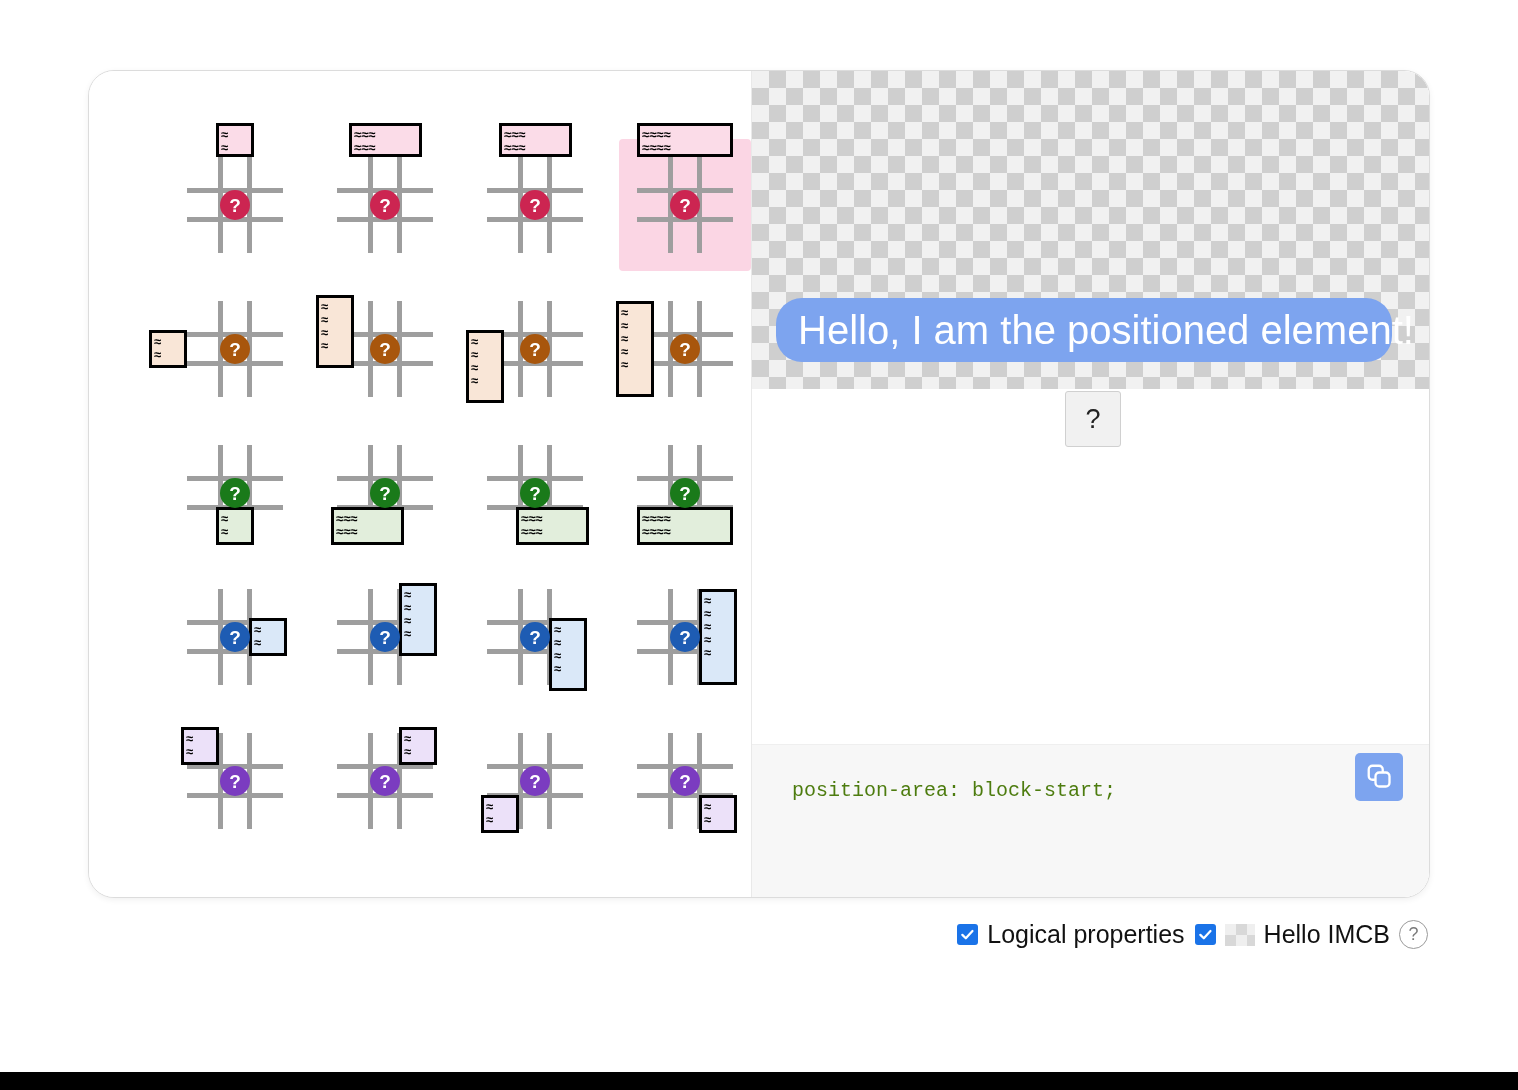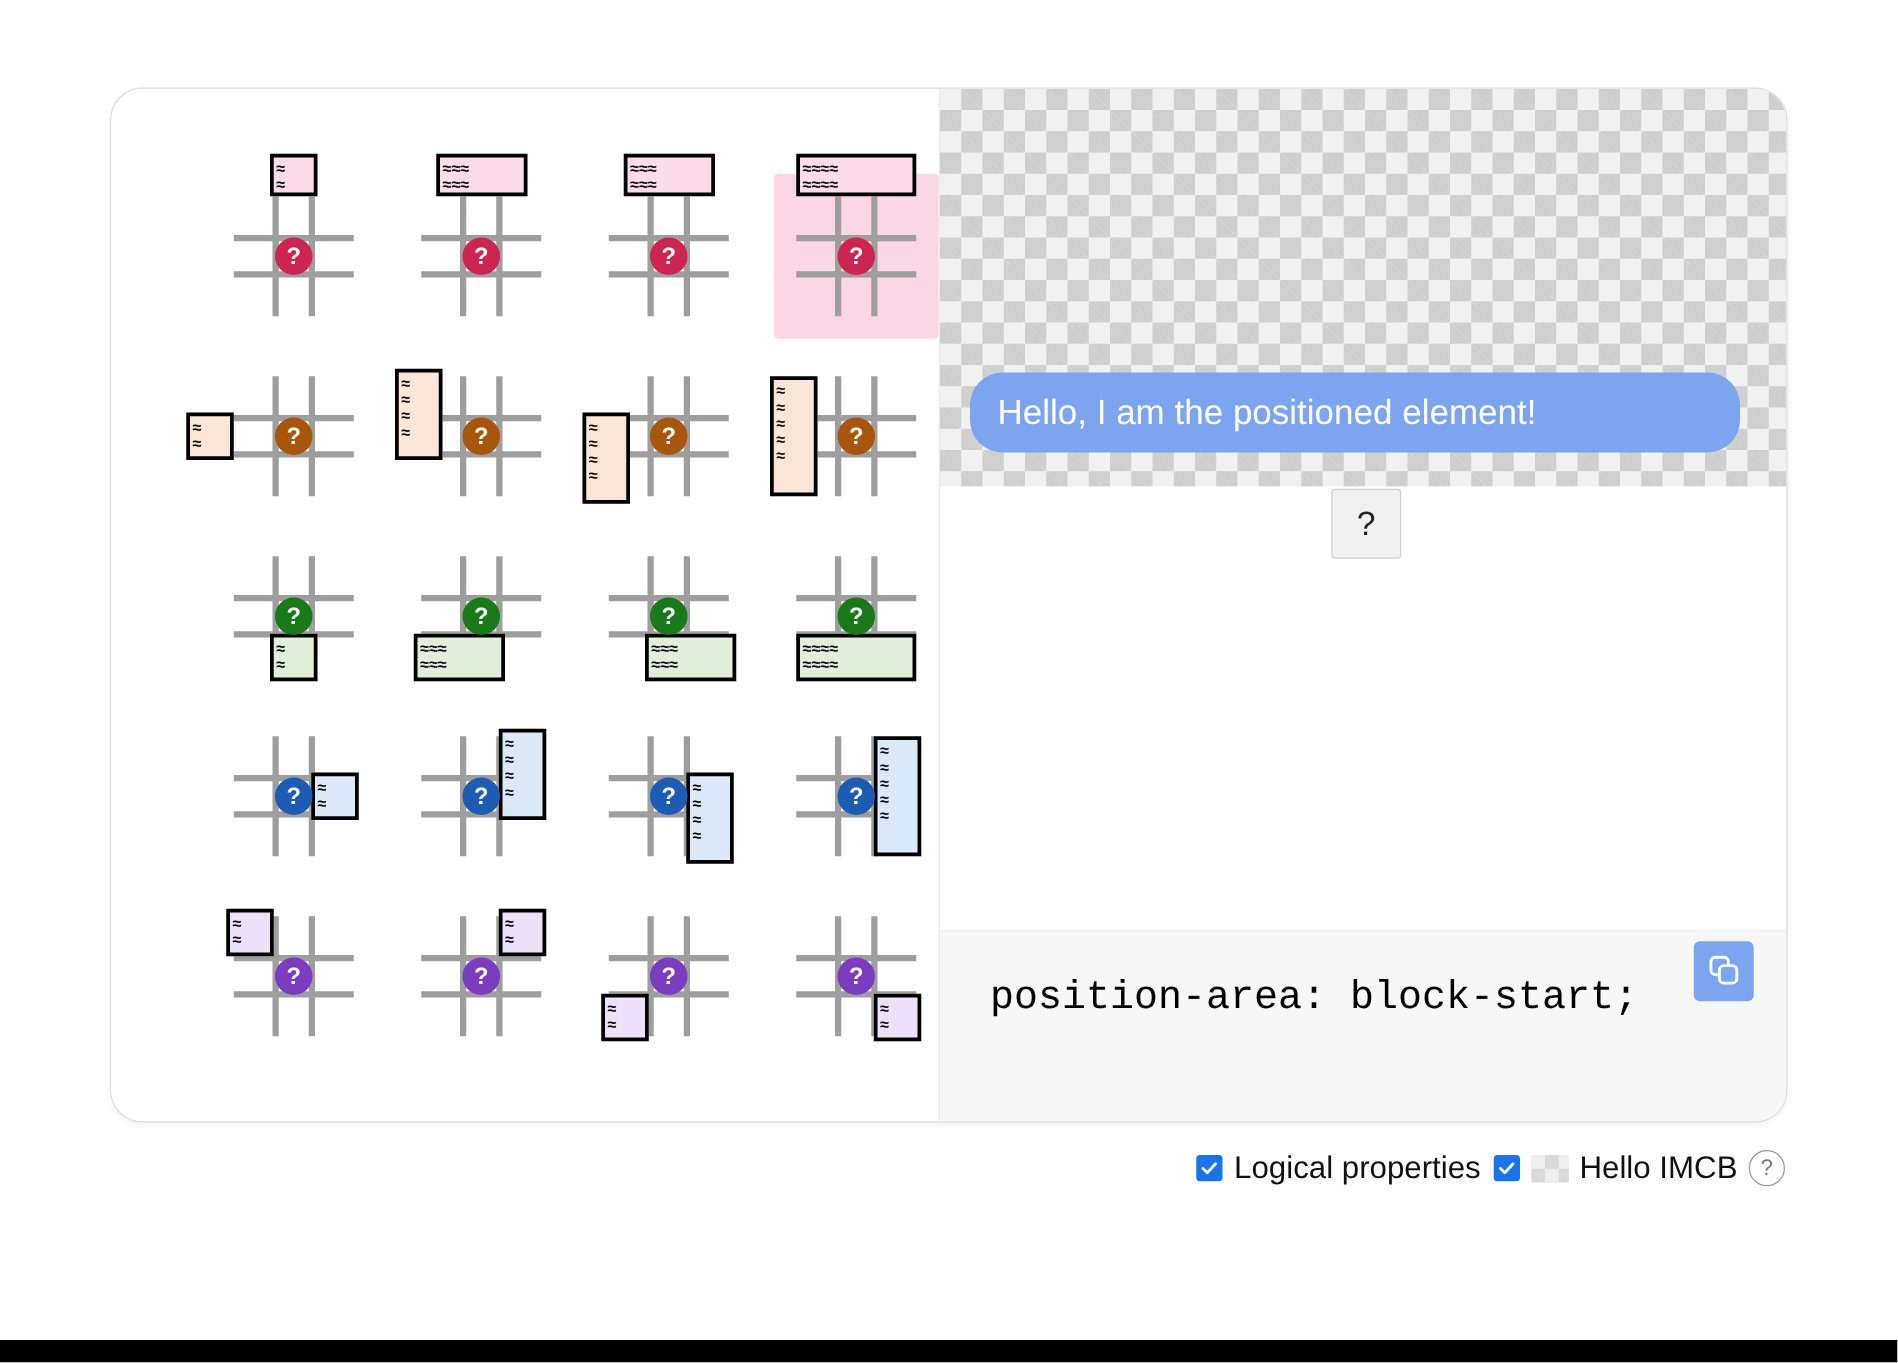--- a/index.html
+++ b/index.html
@@ -117,21 +117,21 @@
   }
   .bubble{
     position:absolute;
     left:24px;top:227px;
     width:616px;
     box-sizing:border-box;
     background:#7da4ef;
     color:#fff;
     border-radius:26px;
     padding:14px 22px;
-    font-size:28px;
+    font-size:40px;
     line-height:36px;
     white-space:nowrap;
     font-family:"Liberation Sans", sans-serif;
   }
   .anchor-btn{
     position:absolute;
     left:313px;top:320px;
     width:54px;height:54px;
     background:#f1f1f1;
     border:1px solid #d0d0d0;
@@ -148,22 +148,22 @@
     left:0;bottom:0;
     width:100%;
     height:152px;
     background:#f7f7f7;
     border-top:1px solid #efefef;
   }
   .code-text{
     position:absolute;
     left:40px;top:34px;
     font-family:"Liberation Mono", monospace;
-    font-size:32px;
-    color:#000000;
+    font-size:20px;
+    color:#4d7c0f;
     white-space:pre;
   }
   .copy-btn{
     position:absolute;
     right:26px;top:8px;
     width:48px;height:48px;
     background:#7da4ef;
     border:none;
     border-radius:5px;
     display:flex;align-items:center;justify-content:center;

